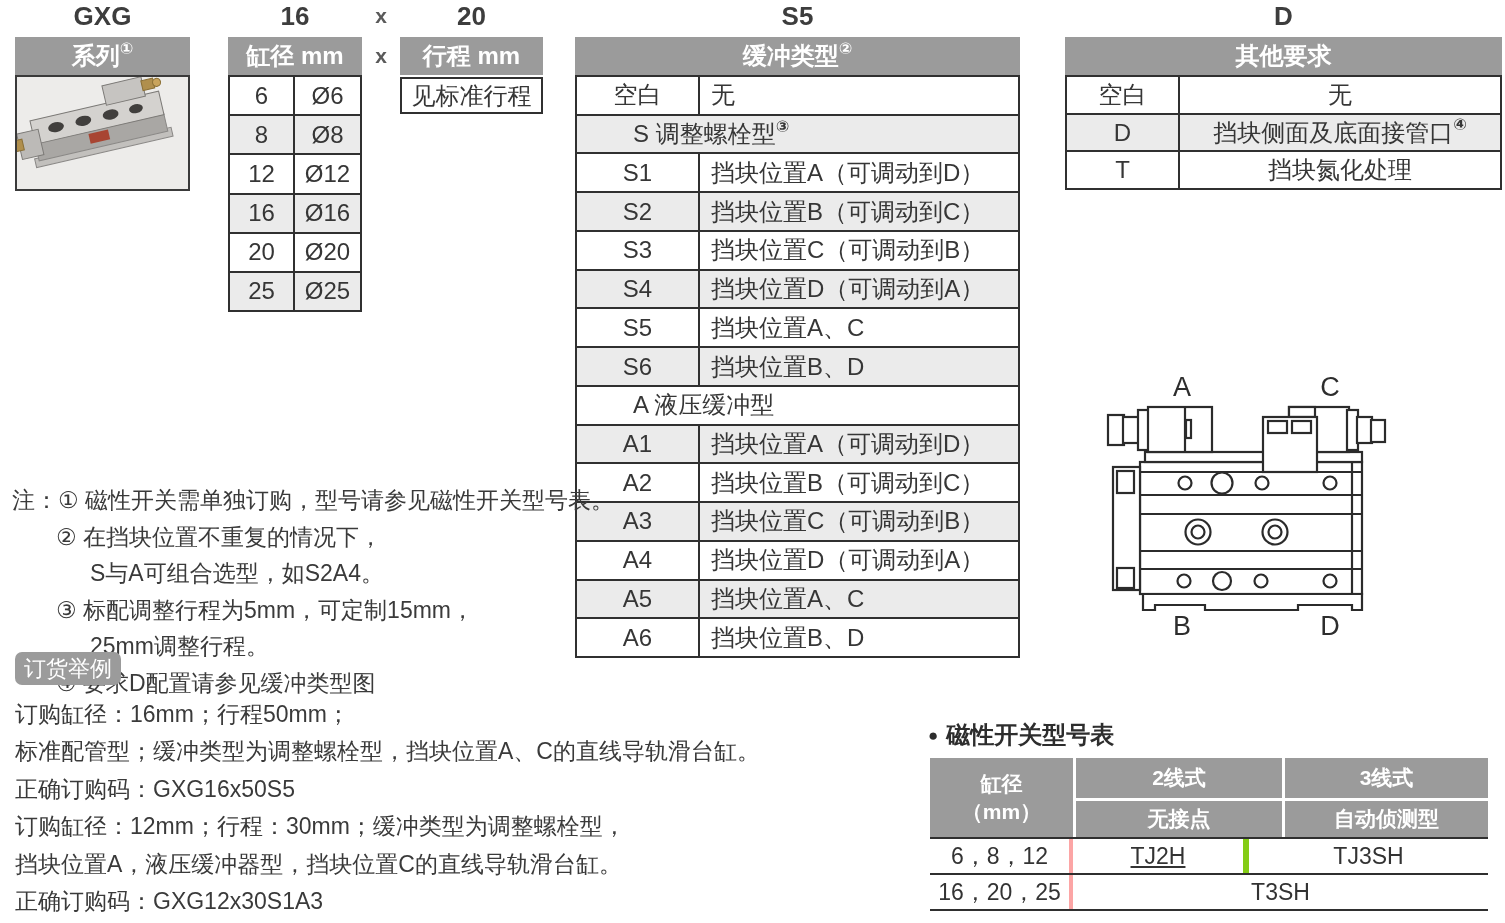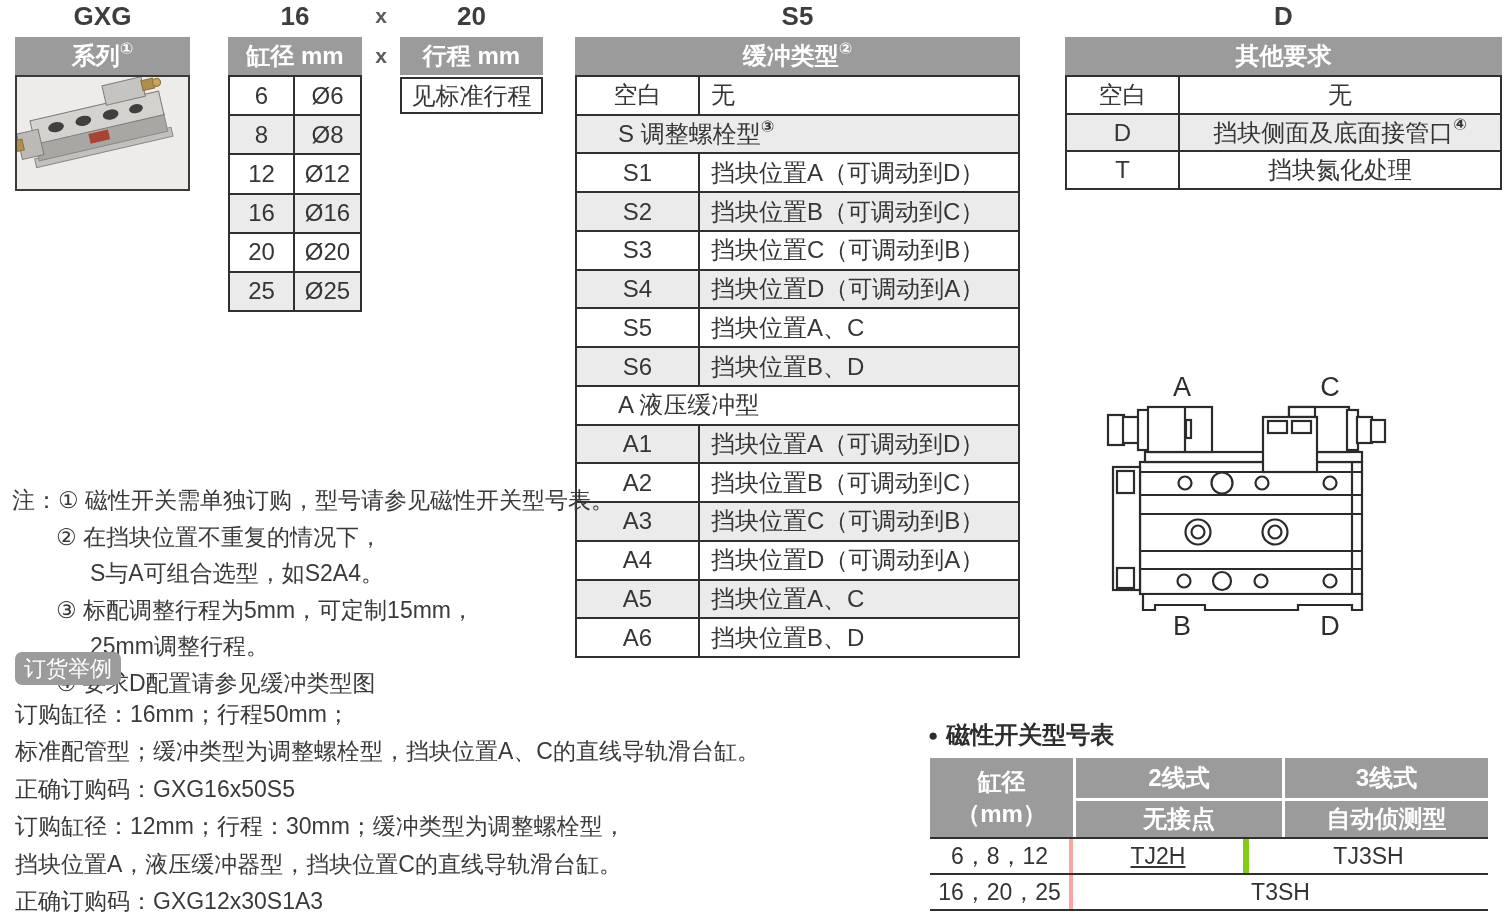--- a/index.html
+++ b/index.html
@@ -23,21 +23,21 @@
   .dtable{position:absolute;border:2px solid #303030;box-sizing:border-box;display:flex;
           flex-direction:column;background:#fff;}
   .trow{flex:1;display:flex;align-items:stretch;border-top:2px solid #303030;font-size:24px;background:#fff;}
   .trow:first-child{border-top:none;}
   .trow.shade{background:#ebebeb;}
   .cell{display:flex;align-items:center;justify-content:center;box-sizing:border-box;}
   .bore-c1{width:65px;border-right:2px solid #303030;}
   .bore-c2{flex:1;}
   .buffer-c1{width:123px;border-right:2px solid #303030;}
   .buffer-c2{flex:1;justify-content:flex-start;padding-left:11px;}
-  .group-cell{flex:1;justify-content:flex-start;padding-left:41px;}
+  .group-cell{flex:1;justify-content:flex-start;padding-left:56px;}
   .other-c1{width:113px;border-right:2px solid #303030;}
   .other-c2{flex:1;}
 
   .stroke-box{position:absolute;left:400px;top:77px;width:143px;height:37px;border:2px solid #303030;
               box-sizing:border-box;display:flex;align-items:center;justify-content:center;font-size:24px;}
 
   
   .notes{position:absolute;left:12px;top:438px;font-size:23px;line-height:36.5px;color:#3a3a3a;white-space:nowrap;margin-top:44px;}
   .ind1{padding-left:44px;}
   .ind2{padding-left:78px;}
@@ -52,21 +52,21 @@
                  font-weight:bold;color:#2d2d2d;}
   .stopper-label{position:absolute;width:40px;text-align:center;font-size:27px;color:#2d2d2d;}
   .diagram-svg{position:absolute;left:1105px;top:400px;}
 
   
   .sw-title{position:absolute;left:928px;top:719px;font-size:24px;font-weight:bold;color:#2d2d2d;
             display:flex;align-items:center;}
   .sw-bullet{font-size:17px;margin-right:8px;position:relative;top:1px;}
   .sw-table{position:absolute;left:930px;top:758px;width:558px;}
   .sw-hdr{position:relative;height:79px;}
-  .sw-hcell{position:absolute;background:#9b9b9b;color:#fff;font-weight:bold;font-size:24px;display:flex;
+  .sw-hcell{position:absolute;background:#9b9b9b;color:#fff;font-weight:bold;font-size:21px;display:flex;
             flex-direction:column;align-items:center;justify-content:center;line-height:1.3;box-sizing:border-box;}
   .sw-body{border-top:2px solid #2f2f2f;border-bottom:2px solid #2f2f2f;}
   .sw-row{display:flex;height:34px;font-size:23px;color:#333;}
   .sw-row + .sw-row{border-top:2px solid #2f2f2f;}
   .sw-c1{width:143px;border-right:4px solid #fca5a5;}
   .sw-c2{width:176px;border-right:6px solid #84cc16;text-decoration:underline;}
   .sw-c3{flex:1;}
 
   svg{display:block;}
 </style>

